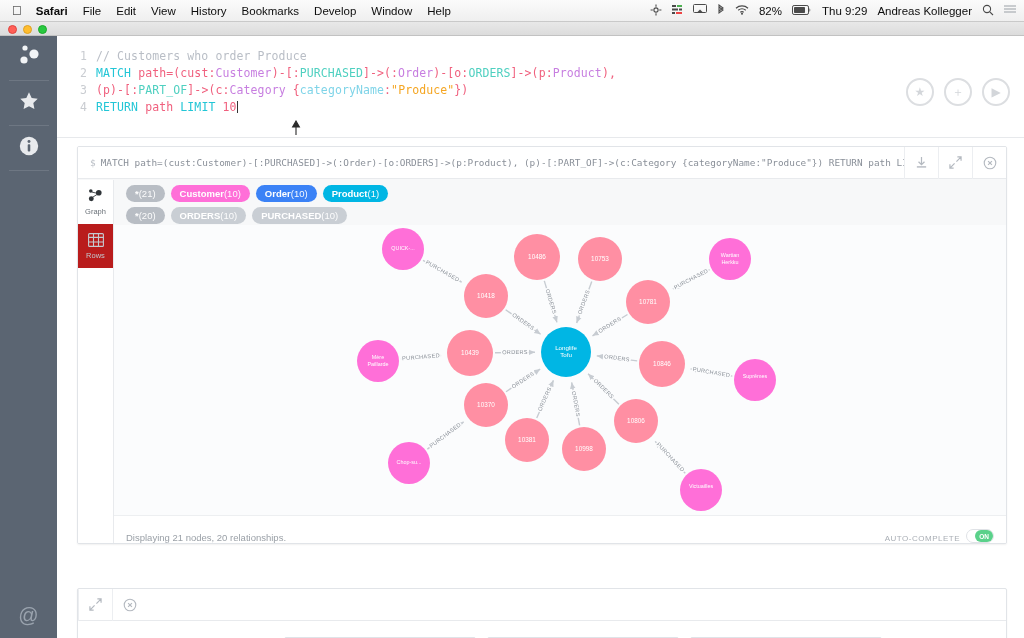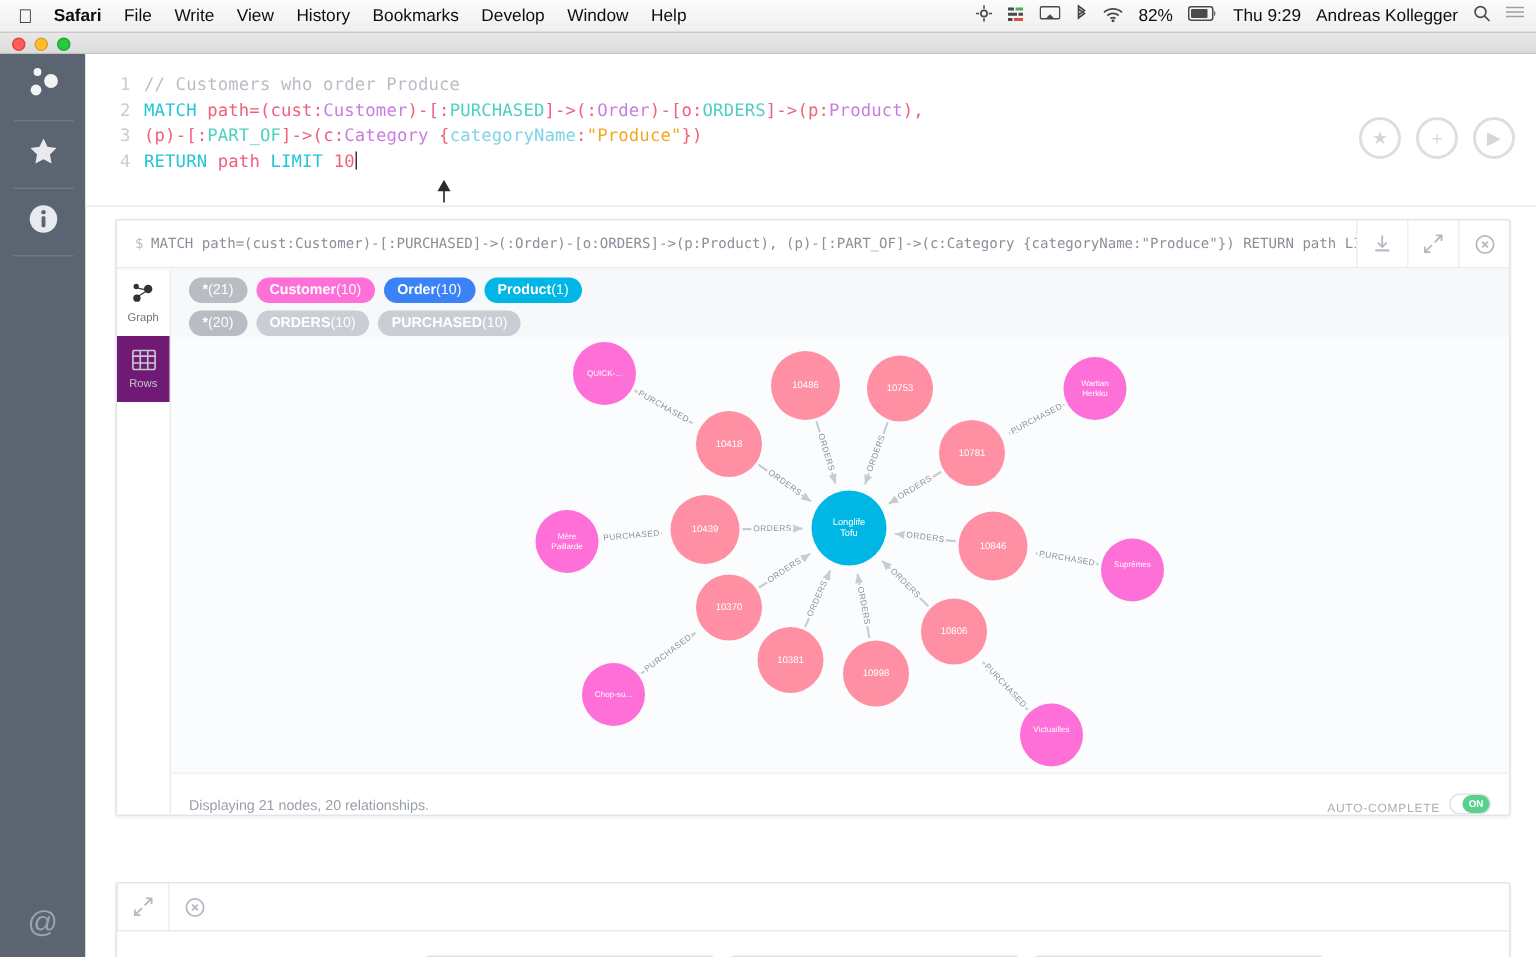--- a/index.html
+++ b/index.html
@@ -140,21 +140,21 @@
   
   .viewtabs{
     position:absolute; left:0; top:33px; width:36px; bottom:0;
     background:#fff; border-right:1px solid #e8eaed; z-index:6;
   }
   .vtab{
     height:44px; display:flex;flex-direction:column;align-items:center;justify-content:center;
     gap:2px; font-size:7.5px; color:#8d939b;
   }
   .vtab.active{ background:#fff; color:#6b7279; }
-  .vtab.inactive{ background:#701a75; color:#c2c7cd; }
+  .vtab.inactive{ background:#b91c1c; color:#c2c7cd; }
   .vtab .glyph{ font-size:13px; line-height:13px;}
 
   
   .canvas{
     position:absolute; left:36px; top:78px; right:0; bottom:28px;
     background:#fbfcfd; overflow:hidden;
   }
   .canvas svg{ display:block; }
 
   .statusbar{
@@ -195,21 +195,21 @@
 </style>
 </head>
 <body>
 
 <div id="root">
 
   <div class="menubar">
     <span class="apple"></span>
     <span class="mi bold">Safari</span>
     <span class="mi">File</span>
-    <span class="mi">Write</span>
+    <span class="mi">Edit</span>
     <span class="mi">View</span>
     <span class="mi">History</span>
     <span class="mi">Bookmarks</span>
     <span class="mi">Develop</span>
     <span class="mi">Window</span>
     <span class="mi">Help</span>
     <span class="spacer"></span>
     <span class="right">
       <span class="mb-ico">
         <svg width="12" height="12" viewBox="0 0 12 12">

